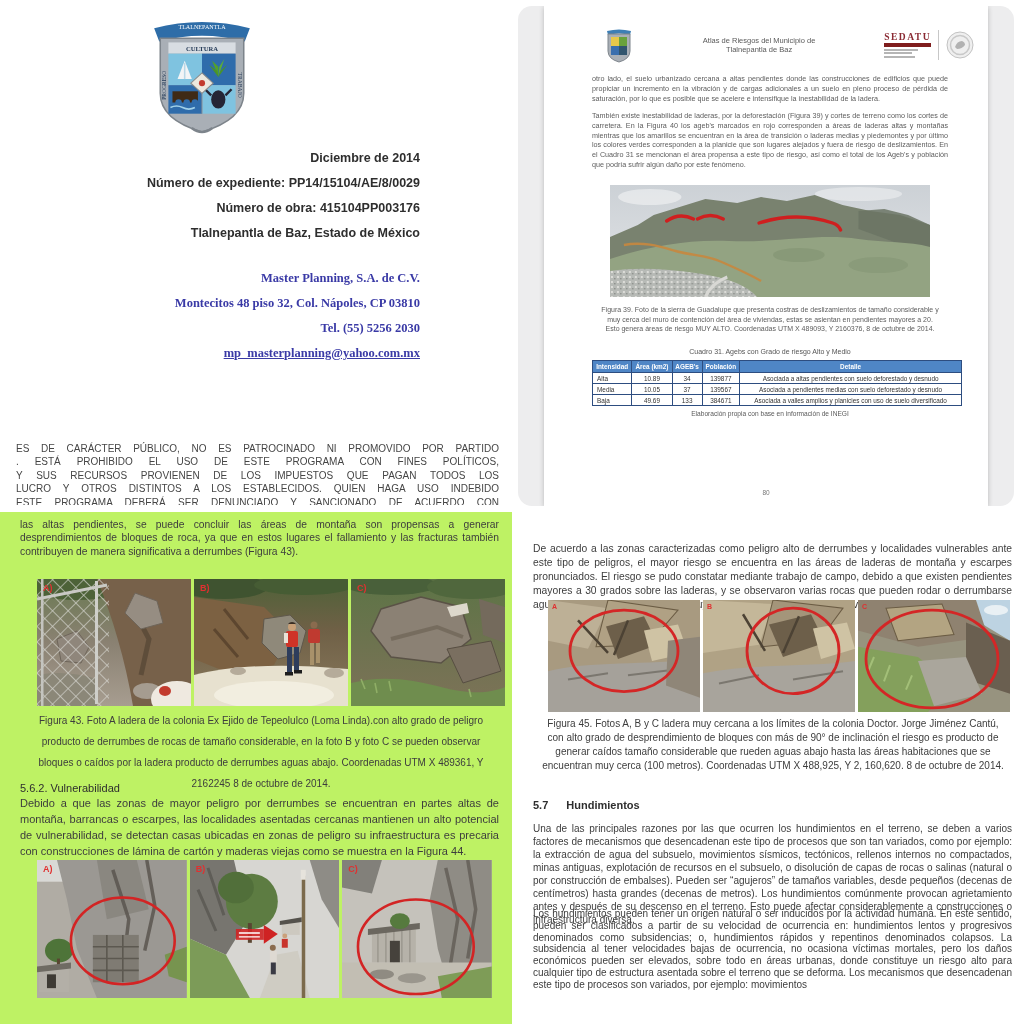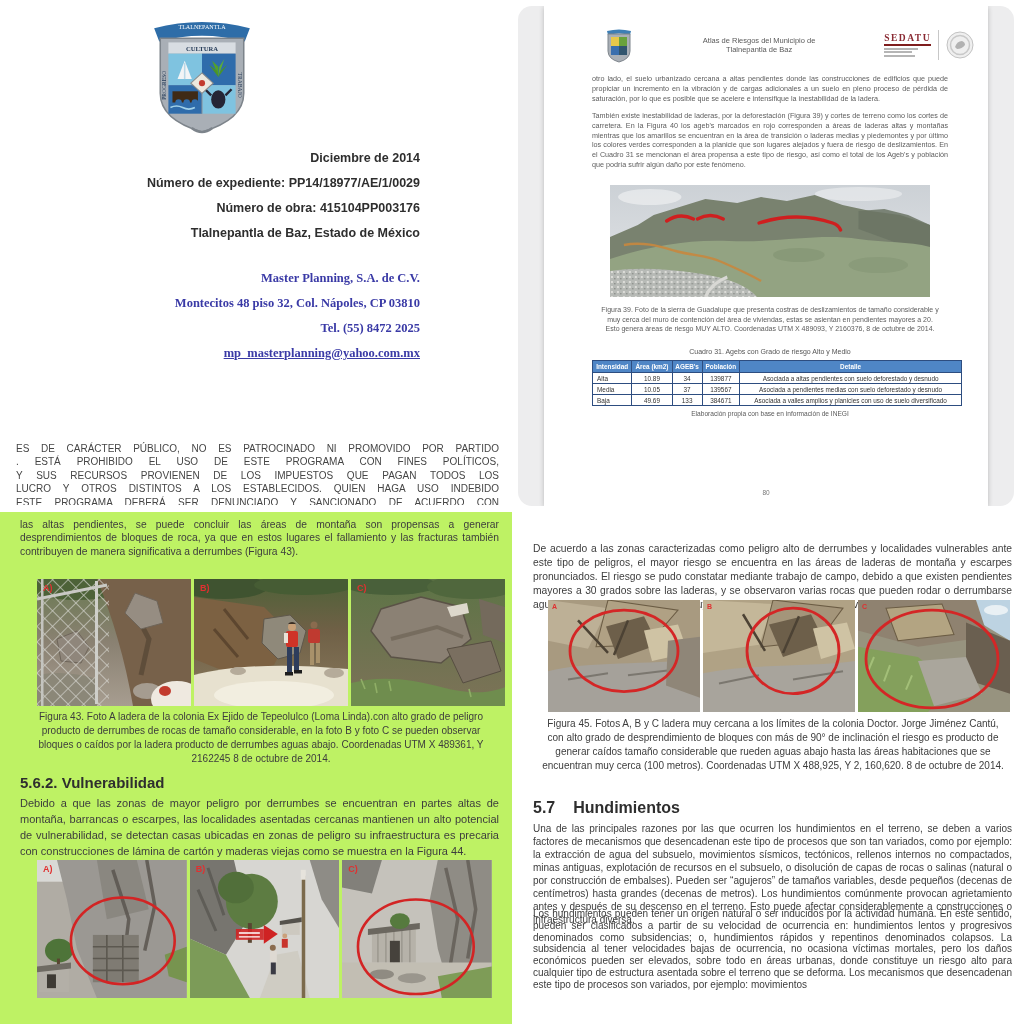--- a/index.html
+++ b/index.html
@@ -21,21 +21,21 @@
   
   .q-tr{left:518px;top:6px;width:496px;height:500px;background:#ededee;border-radius:14px;}
   .tr-page{position:absolute;left:26px;right:26px;top:0;bottom:0;background:#fff;
            box-shadow:0 1px 5px rgba(0,0,0,.22);}
   .tr-header{position:absolute;top:14px;left:60px;right:14px;height:50px;
              display:flex;align-items:center;}
   .tr-title{flex:1;text-align:center;font-size:7.5px;line-height:9.5px;color:#5a5a5a;
             max-width:150px;margin:4px auto;}
   .sedatu{display:flex;align-items:center;gap:7px;}
   .sedatu-txt{font-family:"Liberation Serif",serif;font-weight:bold;letter-spacing:1.5px;
-              font-size:9.5px;color:#8a2a33;border-bottom:2px solid #7f1d1d;padding-bottom:1px;}
+              font-size:9.5px;color:#8a2a33;border-bottom:4px solid #7f1d1d;padding-bottom:1px;}
   .sedatu-sub{height:2px;background:#b5b5b5;margin-top:1.5px;}
   .sedatu-div{width:1px;height:30px;background:#c7c7c7;}
   .tr-body{position:absolute;top:68px;left:48px;right:40px;}
   .tr-body p{margin:0 0 7px 0;font-size:7.2px;line-height:9.9px;text-align:justify;color:#5c5c5c;}
   .fig39{display:block;width:320px;height:112px;margin:15px auto 0 auto;}
   .tr-cap{margin:8px 8px 0 8px;text-align:center;font-size:7px;line-height:9.4px;color:#5c5c5c;}
   .tr-cuadro{margin-top:15px;text-align:center;font-size:7px;color:#555;}
   table.ageb{margin:5px auto 0 auto;border-collapse:collapse;width:370px;font-size:6.4px;color:#333;}
   table.ageb th{background:#4f86c6;color:#fff;border:1px solid #2d4d80;padding:2px 1px;font-weight:bold;}
   table.ageb td{border:1px solid #2d4d80;padding:1.5px 2px;text-align:center;}
@@ -47,29 +47,29 @@
   .q-br{left:512px;top:512px;width:512px;height:512px;background:#fff;}
   .para{position:absolute;text-align:justify;color:#3d3d3d;}
   .bl-intro{top:6px;left:20px;right:13px;font-size:10.3px;line-height:13.3px;}
   .strip{position:absolute;display:flex;gap:3px;}
   .photo{position:relative;flex:1;overflow:hidden;}
   .photo svg{display:block;width:100%;height:100%;}
   .photo-label{position:absolute;left:6px;top:4px;color:#e03030;font-weight:bold;font-size:9px;}
   .photo-label.sm{font-size:7px;left:4px;top:3px;}
   .strip1{top:67px;left:37px;width:468px;height:127px;}
   .bl-cap{position:absolute;top:198px;left:26px;right:16px;text-align:center;
-          font-size:10px;line-height:14px;color:#3d3d3d;}
-  .bl-h{position:absolute;top:262px;left:20px;font-size:15px;font-weight:bold;color:#2e2e2e;}
+          font-size:10px;line-height:21px;color:#3d3d3d;}
+  .bl-h{position:absolute;top:270px;left:20px;font-size:11px;font-weight:normal;color:#2e2e2e;}
   .bl-p2{top:283px;left:20px;right:13px;font-size:11px;line-height:16px;}
   .strip2{top:348px;left:37px;width:455px;height:138px;}
   .br-intro{top:22px;left:21px;right:12px;font-size:10.3px;line-height:14px;margin-top:8px;}
   .strip3{top:88px;left:36px;width:462px;height:112px;}
   .br-cap{position:absolute;top:205px;left:26px;right:16px;text-align:center;
           font-size:10px;line-height:14px;color:#3d3d3d;}
-  .br-h{position:absolute;top:287px;left:21px;font-size:16px;font-weight:bold;color:#2e2e2e;}
+  .br-h{position:absolute;top:287px;left:21px;font-size:11px;font-weight:bold;color:#2e2e2e;}
   .br-h .gap{display:inline-block;width:18px;}
   .br-p1{top:310px;left:21px;right:12px;font-size:10px;line-height:13px;}
   .br-p2{top:396px;left:21px;right:12px;font-size:10px;line-height:11.8px;}
 </style>
 </head>
 <body>
 
 <div class="canvas">
 
   <section class="q q-tl">
@@ -99,29 +99,29 @@
       <ellipse cx="71" cy="84" rx="7" ry="9" fill="#252535"></ellipse>
       <path d="M64,80 L58,74 M78,80 L84,74" stroke="#252535" stroke-width="2.4"></path>
       <path d="M55,98 L55,70" stroke="#8a8f96" stroke-width="1"></path>
       <polygon points="55,58 66,68 55,78 44,68" fill="#ece8de" stroke="#8a8a8a" stroke-width="1"></polygon>
       <circle cx="55" cy="68" r="3" fill="#c23b2e"></circle>
       <path d="M45,112 Q55,120 65,112" stroke="#7d848b" stroke-width="2.5" fill="none"></path>
     </svg>
 
     <div class="tl-info">
       <div>Diciembre de 2014</div>
-      <div>Número de expediente: PP14/18977/AE/1/0029</div>
+      <div>Número de expediente: PP14/15104/AE/8/0029</div>
       <div>Número de obra: 415104PP003176</div>
       <div>Tlalnepantla de Baz, Estado de México</div>
     </div>
 
     <div class="tl-blue">
       <div>Master Planning, S.A. de C.V.</div>
       <div>Montecitos 48 piso 32, Col. Nápoles, CP 03810</div>
-      <div>Tel. (55) 8472 2025</div>
+      <div>Tel. (55) 5256 2030</div>
       <div><a href="#">mp_masterplanning@yahoo.com.mx</a></div>
     </div>
 
     <div class="tl-disc">
       <div class="dline">ES DE CARÁCTER PÚBLICO, NO ES PATROCINADO NI PROMOVIDO POR PARTIDO</div>
       <div class="dline">. ESTÁ PROHIBIDO EL USO DE ESTE PROGRAMA CON FINES POLÍTICOS,</div>
       <div class="dline">Y SUS RECURSOS PROVIENEN DE LOS IMPUESTOS QUE PAGAN TODOS LOS</div>
       <div class="dline">LUCRO Y OTROS DISTINTOS A LOS ESTABLECIDOS. QUIEN HAGA USO INDEBIDO</div>
       <div class="dline">ESTE PROGRAMA DEBERÁ SER DENUNCIADO Y SANCIONADO DE ACUERDO CON</div>
     </div>

